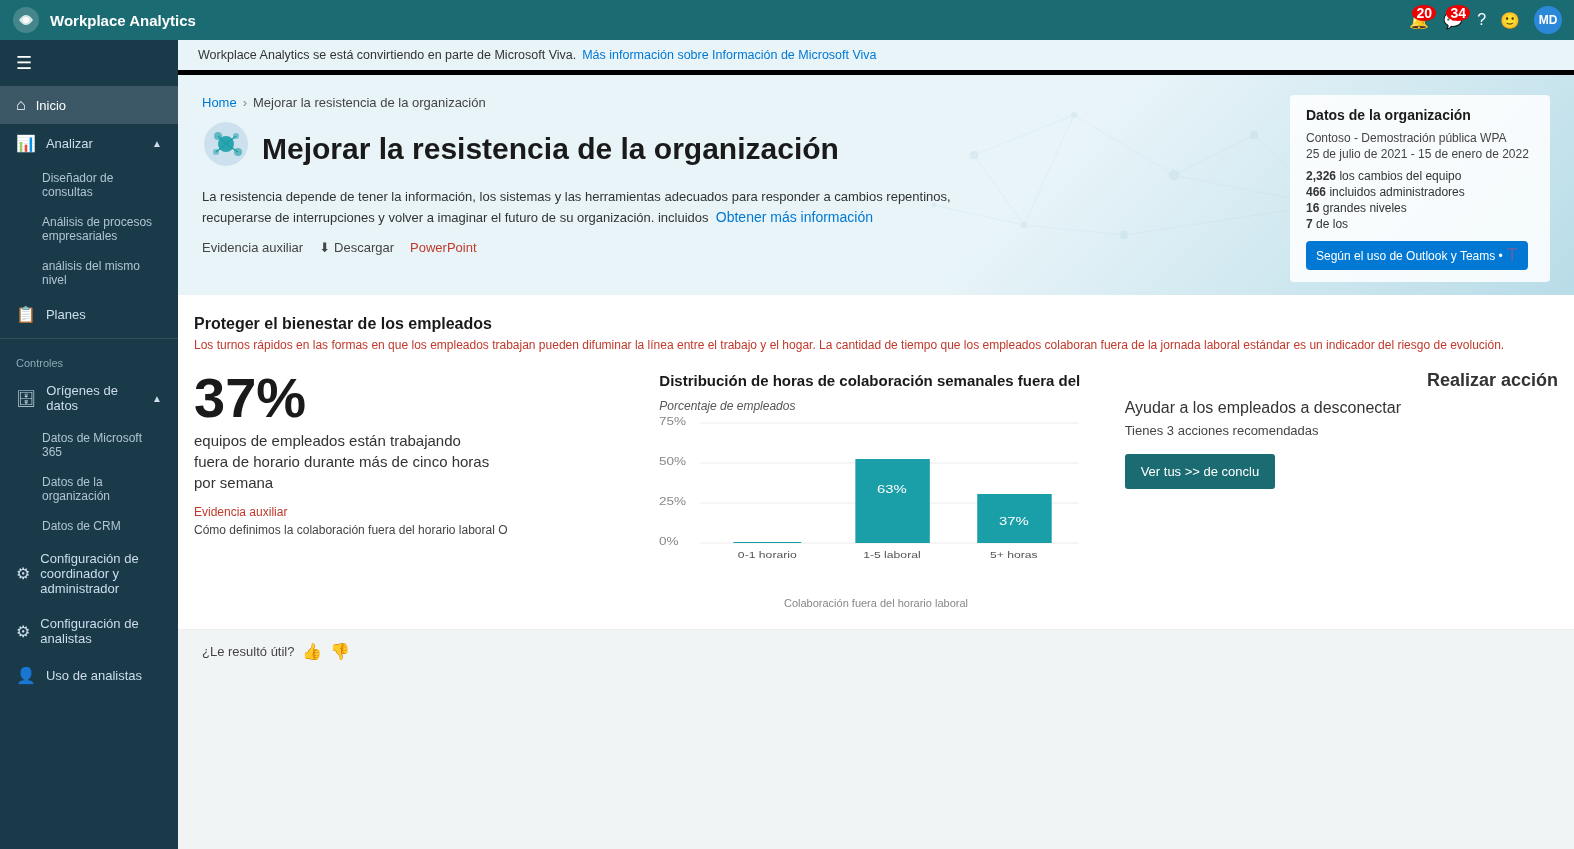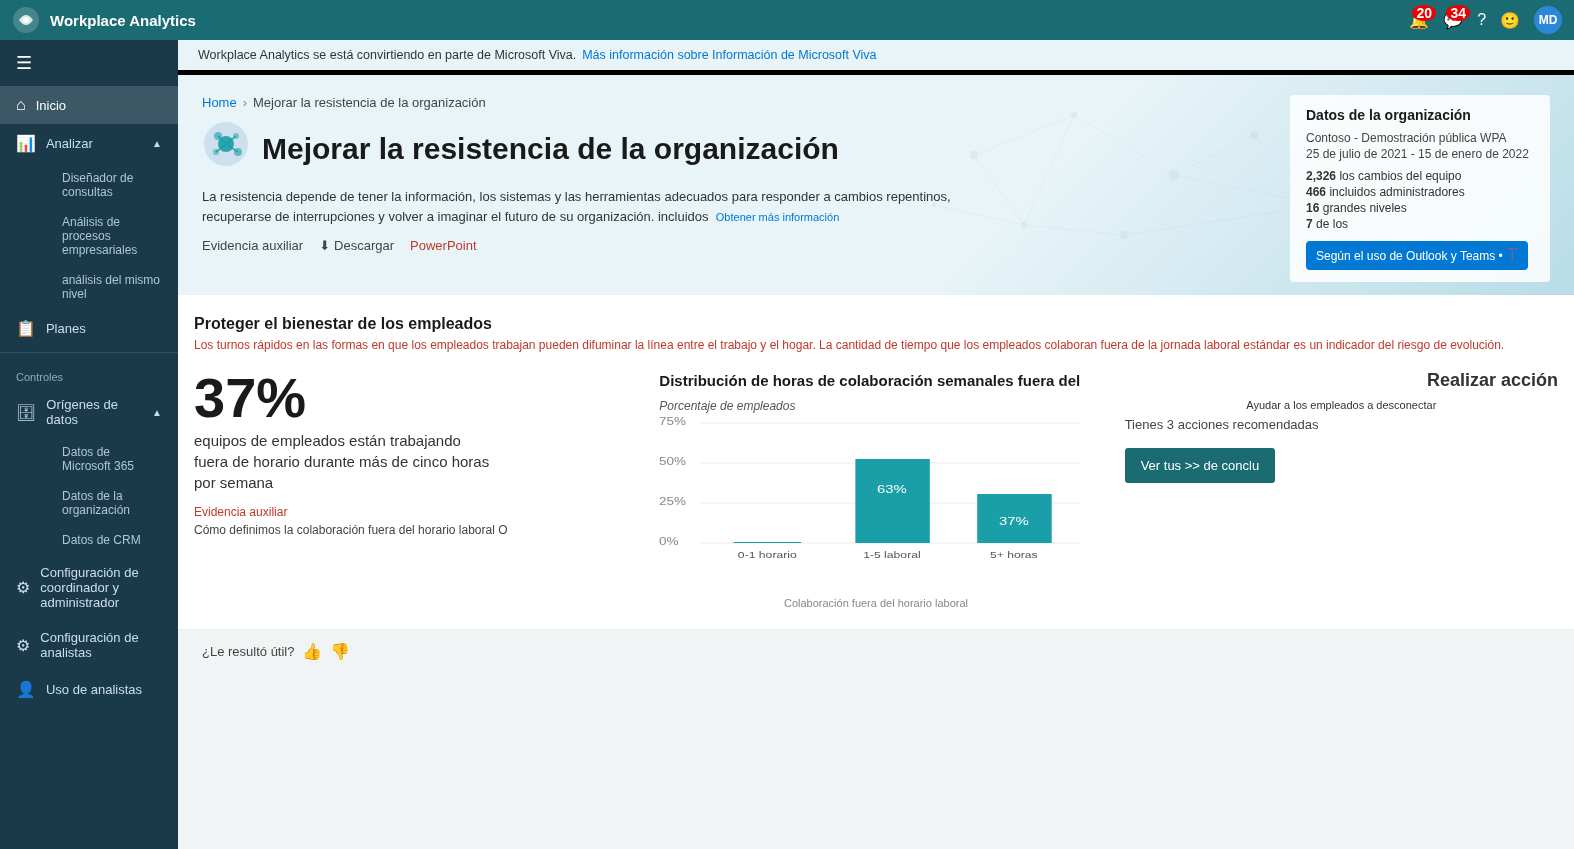--- a/index.html
+++ b/index.html
@@ -68,21 +68,20 @@
       color: #cde;
     }
     .sidebar-item.active { background: rgba(255,255,255,0.15); color: white; }
     .sidebar-item-icon { font-size: 16px; }
     .sidebar-item-label { font-size: 13px; }
     .sidebar-sub-item {
       padding: 8px 16px 8px 42px;
       font-size: 12px;
       cursor: pointer;
       color: #b0c4d4;
-      margin-left: 20px;
     }
     .sidebar-section-label {
       padding: 14px 16px 4px;
       font-size: 11px;
       color: #8aabb8;
       text-transform: none;
       font-weight: 400;
     }
     .sidebar-chevron { margin-left: auto; font-size: 10px; }
     .sidebar-divider { border: none; border-top: 1px solid rgba(255,255,255,0.1); margin: 4px 0; }
@@ -191,21 +190,21 @@
     
     .chart-block { }
     .chart-title { font-size: 15px; font-weight: 600; color: #1a1a1a; margin-bottom: 8px; line-height: 1.4; }
     .chart-area { position: relative; height: 180px; }
     .chart-svg { width: 100%; height: 160px; }
     .chart-x-label { font-size: 11px; color: #888; text-align: center; margin-top: 4px; }
 
     
     .action-block { }
     .action-title { font-size: 18px; font-weight: 600; margin-bottom: 8px; text-align: right; }
-    .action-description { font-size: 11px; color: #333; margin-bottom: 6px; text-align: center; }
+    .action-description { font-size: 16px; color: #333; margin-bottom: 6px; }
     .action-count { font-size: 13px; color: #444; margin-bottom: 16px; }
     .action-btn {
       background: #1a6b72;
       color: white;
       padding: 10px 16px;
       border: none;
       border-radius: 3px;
       font-size: 13px;
       cursor: pointer;
     }
@@ -352,21 +351,21 @@
           <line x1="24" y1="24" x2="34" y2="16" stroke="#1a9ea8" stroke-width="1.5"></line>
           <line x1="24" y1="24" x2="14" y2="32" stroke="#1a9ea8" stroke-width="1.5"></line>
           <line x1="24" y1="24" x2="36" y2="32" stroke="#1a9ea8" stroke-width="1.5"></line>
         </svg>
       </span>
       <h1 class="hero-title" data-name="hero-title">Mejorar la resistencia de la organización</h1>
     </div>
 
     <p class="hero-description" data-name="hero-description">
       <span>La resistencia depende de tener la información, los sistemas y las herramientas adecuados para responder a cambios repentinos, recuperarse de interrupciones y volver a imaginar el futuro de su organización. incluidos</span>
-      &nbsp;<a style="color:#0078d4;cursor:pointer;font-size:11px;" data-name="hero-learn-more-link">Obtener más información</a>
+      &nbsp;<a style="color:#0078d4;cursor:pointer;font-size:14px;" data-name="hero-learn-more-link">Obtener más información</a>
     </p>
 
     <div class="hero-actions" data-name="hero-actions">
       <span class="hero-link" data-name="evidence-link">Evidencia auxiliar</span>
       <span class="hero-download" data-name="download-button">
         <span data-name="download-icon">⬇</span>
         <span>Descargar</span>
       </span>
       <span class="hero-ppt" data-name="ppt-link">PowerPoint</span>
     </div>

